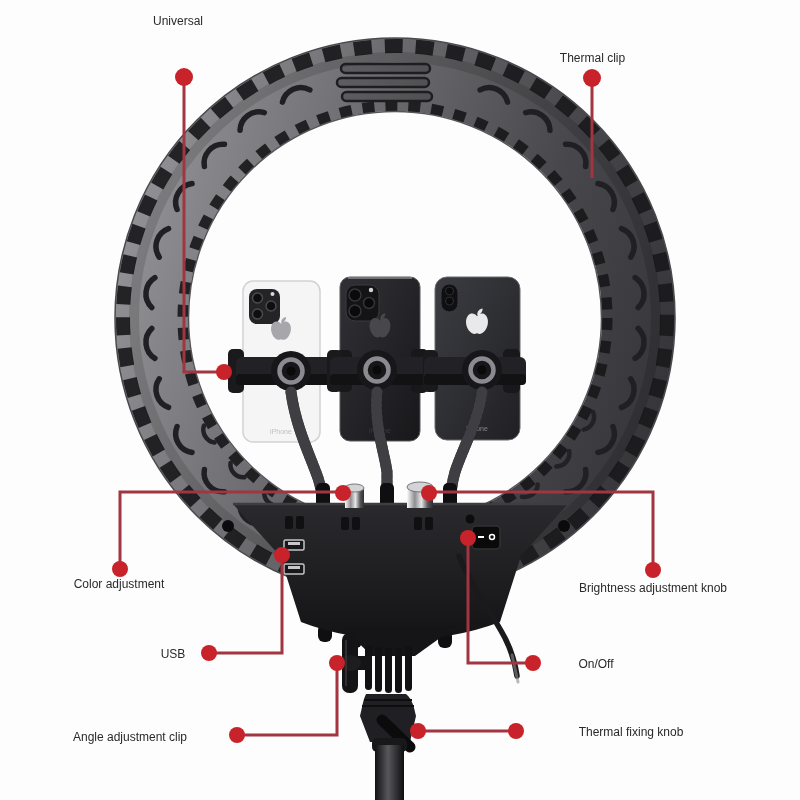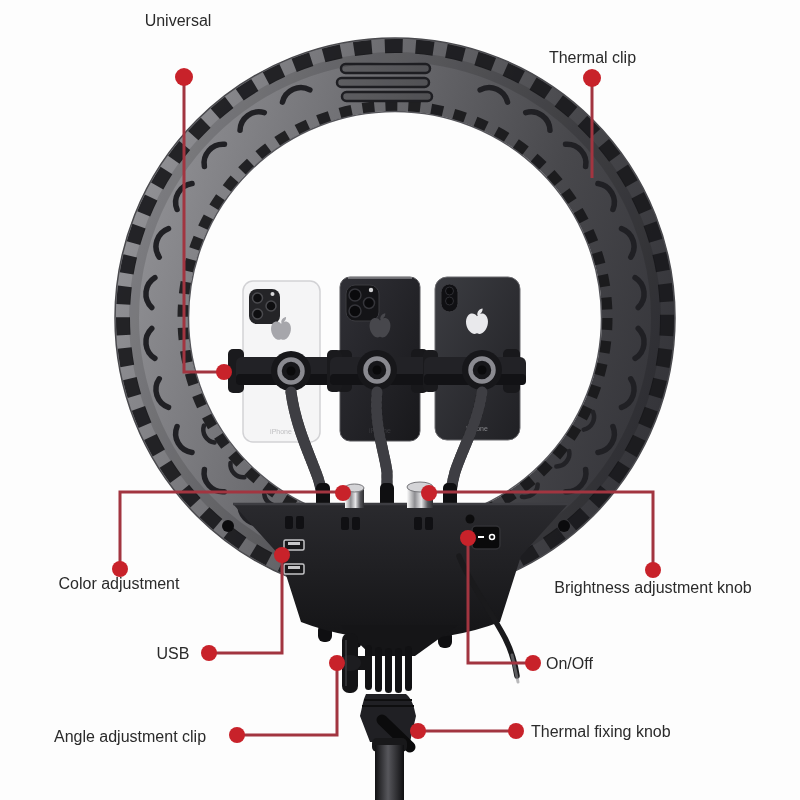--- a/index.html
+++ b/index.html
@@ -10,24 +10,24 @@
   }
   html,body{margin:0;padding:0}
   body{
     width:800px;height:800px;position:relative;overflow:hidden;
     background:var(--background);
     font-family:"Liberation Sans", sans-serif;
   }
   #scene{position:absolute;left:0;top:0}
   .lbl{
     position:absolute;color:var(--label-text);
-    font-size:16px;line-height:26px;white-space:nowrap;
+    font-size:12px;line-height:26px;white-space:nowrap;
   }
   .lbl.center{text-align:center}
-  .lbl.left{text-align:left}
+  .lbl.left{text-align:center}
   .dot{fill:var(--callout-dot)}
   .cline{stroke:var(--callout-line);stroke-width:3;fill:none}
 </style>
 </head>
 <body>
 
 <svg id="scene" width="800" height="800" viewBox="0 0 800 800">
   <defs>
     <linearGradient id="ringG" x1="0" y1="0.35" x2="1" y2="0.65">
       <stop offset="0" stop-color="#939397"></stop>

